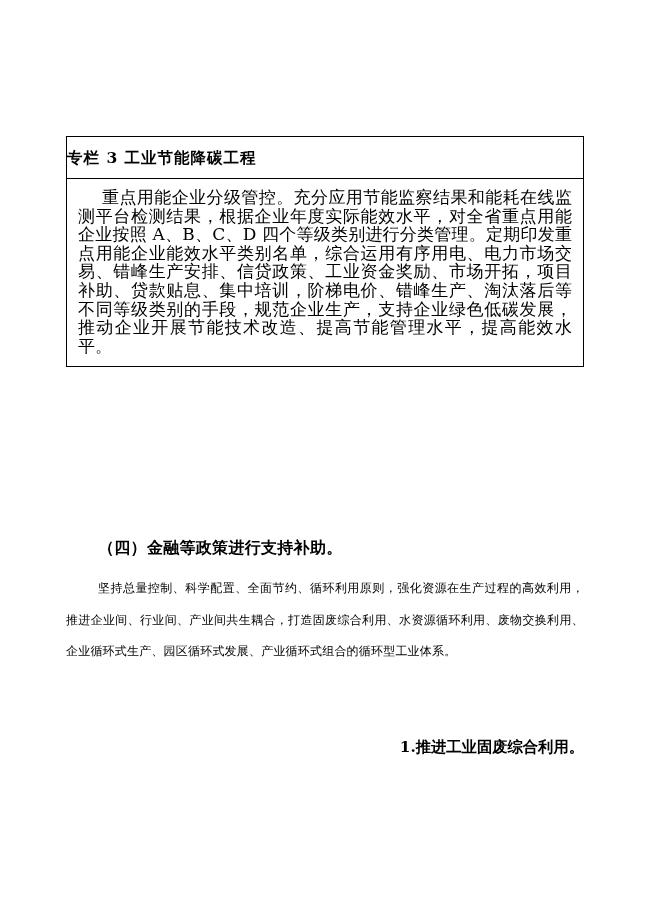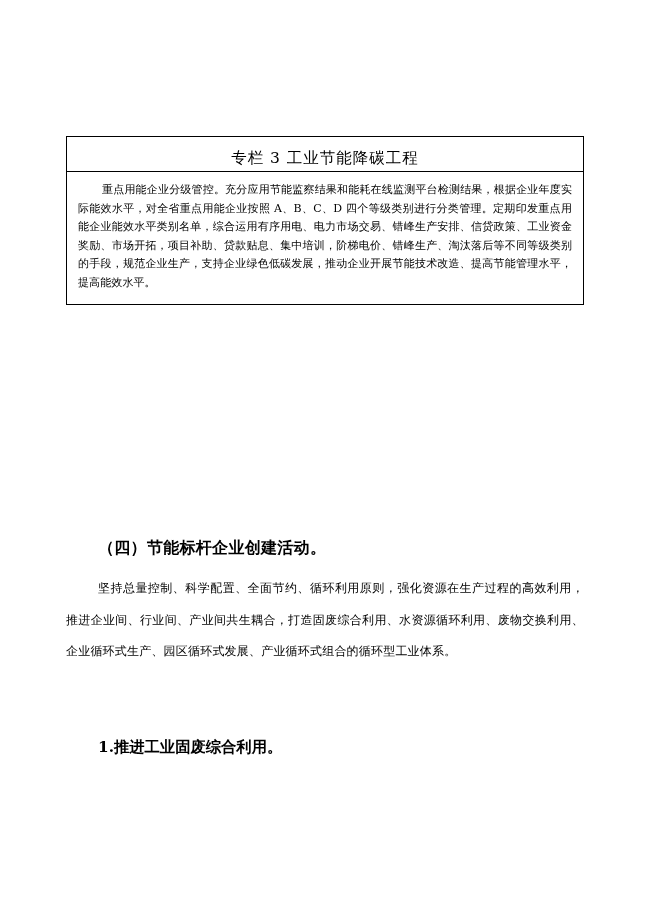--- a/index.html
+++ b/index.html
@@ -25,33 +25,32 @@
   .boxwrap {
     position: absolute;
     left: 66px;
     top: 136px;
     width: 518px;
     border: 1px solid #000000;
     box-sizing: border-box;
     background: #ffffff;
   }
   .box-title {
-    text-align: center;
     font-family: "DejaVu Serif", serif;
-    font-weight: normal;
+    font-weight: bold;
     font-size: 15.5px;
     letter-spacing: 1px;
-    padding: 11px 0 2px 0;
+    padding: 11px 0 9px 0;
     border-bottom: 1px solid #000000;
   }
   .box-body {
     padding: 9px 11px 10px 11px;
   }
   .box-p {
-    font-size: 11px;
+    font-size: 17px;
     line-height: 18.6px;
     text-align: justify;
     text-justify: inter-ideograph;
     text-indent: 24px;
     margin: 0 0 1px 0;
     letter-spacing: 0.1px;
   }
   
   .sec-head {
     position: absolute;
@@ -98,22 +97,22 @@
 
 <div class="page">
 
   <div class="boxwrap">
     <div class="box-title">专栏 3   工业节能降碳工程</div>
     <div class="box-body">
       <p class="box-p">重点用能企业分级管控。充分应用节能监察结果和能耗在线监测平台检测结果，根据企业年度实际能效水平，对全省重点用能企业按照 A、B、C、D 四个等级类别进行分类管理。定期印发重点用能企业能效水平类别名单，综合运用有序用电、电力市场交易、错峰生产安排、信贷政策、工业资金奖励、市场开拓，项目补助、贷款贴息、集中培训，阶梯电价、错峰生产、淘汰落后等不同等级类别的手段，规范企业生产，支持企业绿色低碳发展，推动企业开展节能技术改造、提高节能管理水平，提高能效水平。</p>
     </div>
   </div>
 
-  <div class="sec-head" style="top: 533px;">（四）节能标杆企业创建活动。</div>
+  <div class="sec-head" style="top: 533px;">（四）金融等政策进行支持补助。</div>
 
   <div class="body-p" style="top: 573px;">坚持总量控制、科学配置、全面节约、循环利用原则，强化资源在生产过程的高效利用，推进企业间、行业间、产业间共生耦合，打造固废综合利用、水资源循环利用、废物交换利用、企业循环式生产、园区循环式发展、产业循环式组合的循环型工业体系。</div>
 
-  <div class="sub-head" style="top: 732px;">1.推进工业固废综合利用。</div>
+  <div class="sub-head" style="top: 732px; text-align: right;">1.推进工业固废综合利用。</div>
 
 
   <div class="footer">- 16 -</div>
 
 </div>
 
 </body></html>

